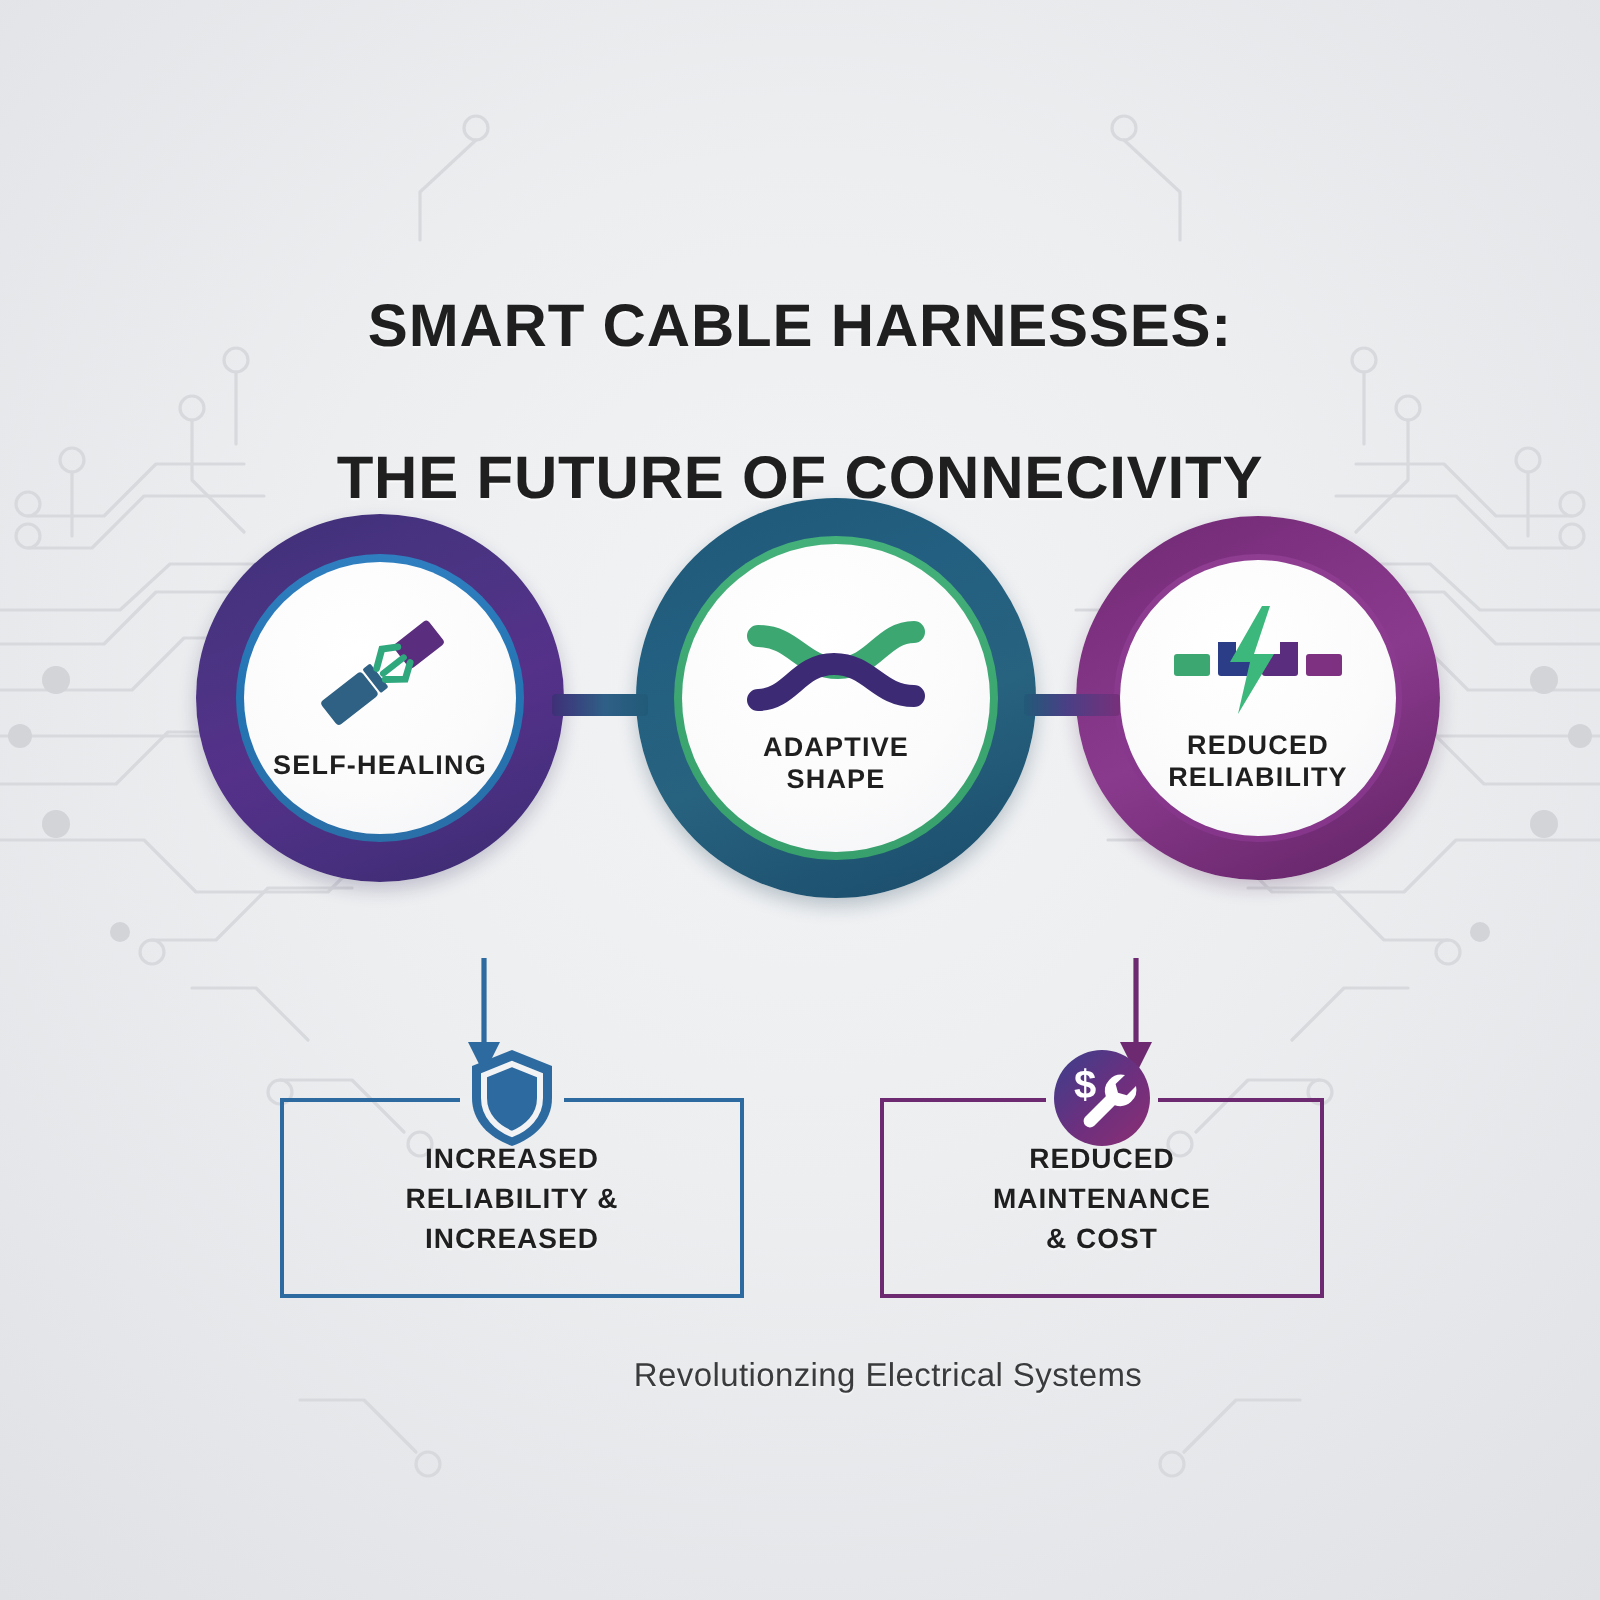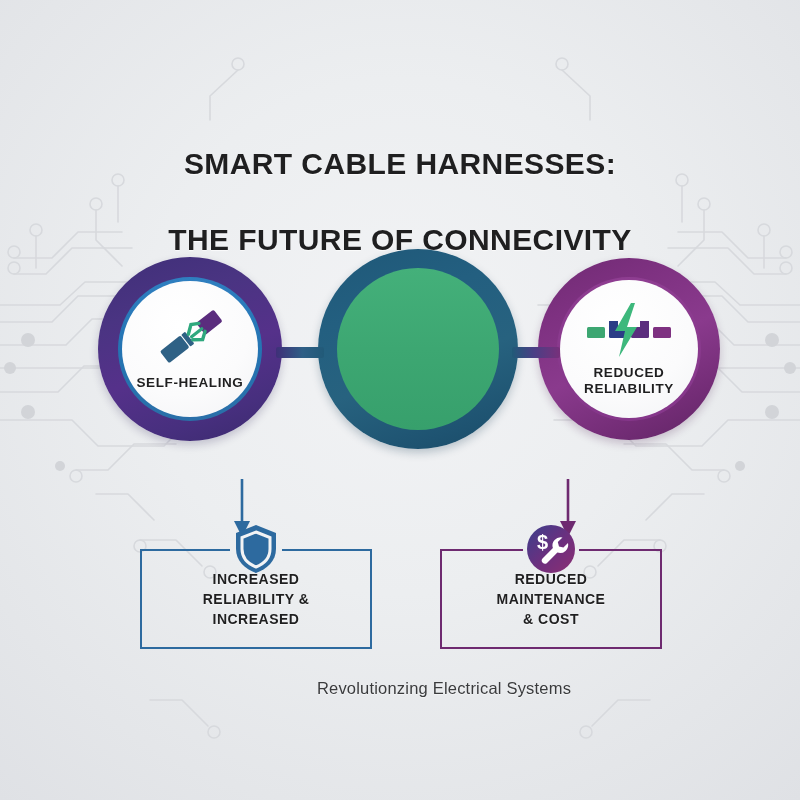--- a/index.html
+++ b/index.html
@@ -312,20 +312,32 @@
       </div>
       <div class="node-label">
         <span>SELF-HEALING</span>
       </div>
     </div>
   </div>
 
   <div class="node-circle" id="circle-adaptive-shape">
     <div class="ring"></div>
     <div class="rim"></div>
+    <div class="inner-disc">
+      <div class="node-icon" style="margin-bottom:4px;">
+        <svg width="90" height="62" viewBox="0 0 90 62" xmlns="http://www.w3.org/2000/svg">
+          <path d="M6 18 C24 18, 28 34, 46 34 C64 34, 68 16, 84 16" stroke="#3da772" stroke-width="11" fill="none" stroke-linecap="round"></path>
+          <path d="M6 50 C22 50, 26 32, 44 32 C62 32, 66 48, 84 48" stroke="#3c2a74" stroke-width="11" fill="none" stroke-linecap="round"></path>
+        </svg>
+      </div>
+      <div class="node-label">
+        <div>ADAPTIVE</div>
+        <div>SHAPE</div>
+      </div>
+    </div>
   </div>
 
   <div class="node-circle" id="circle-enhanced-conductivity">
     <div class="ring"></div>
     <div class="rim"></div>
     <div class="inner-disc">
       <div class="node-icon" style="margin-bottom:6px;">
         <svg width="88" height="58" viewBox="0 0 88 58" xmlns="http://www.w3.org/2000/svg">
           <rect x="2" y="26" width="18" height="11" rx="1.5" fill="#3da772"></rect>
           <rect x="24" y="26" width="18" height="11" rx="1.5" fill="#2b3d86"></rect>

